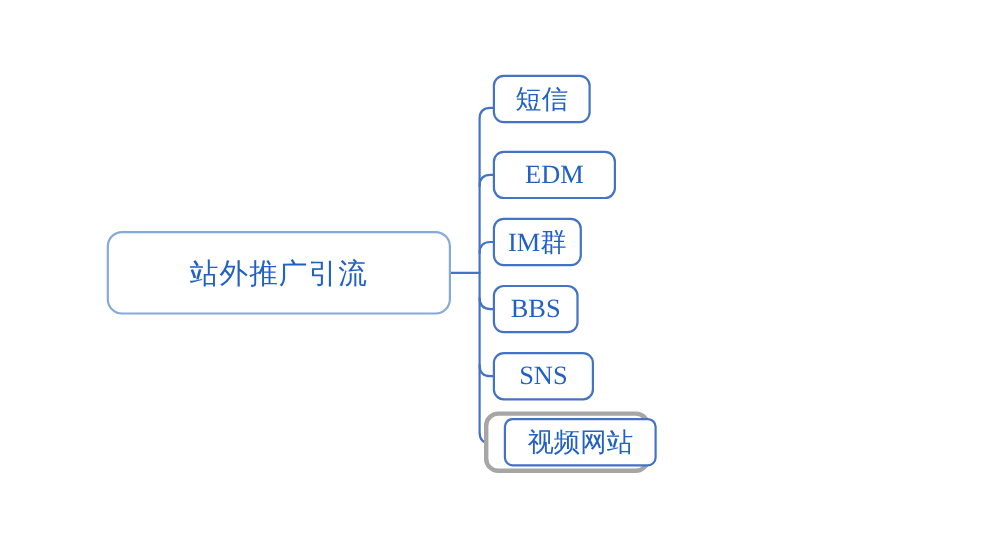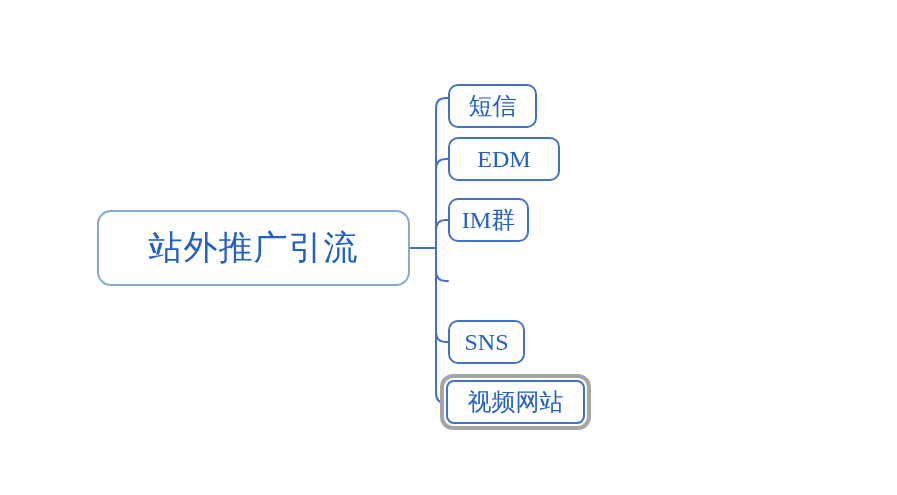--- a/index.html
+++ b/index.html
@@ -34,48 +34,48 @@
     cursor: default;
     white-space: nowrap;
   }
   .root-node {
     left: 97px;
     top: 210px;
     width: 313px;
     height: 76px;
     border: 2px solid #85aad9;
     border-radius: 14px;
-    font-size: 34px;
+    font-size: 26px;
     letter-spacing: 1px;
   }
   .child-node {
     height: 44px;
     border: 2px solid #4472c4;
     border-radius: 10px;
     font-size: 24px;
   }
-  .c1 { left: 448px; top: 84px;  width: 89px; text-align: right; }
+  .c1 { left: 448px; top: 68px;  width: 89px; text-align: right; }
   .c2 { left: 448px; top: 137px; width: 112px; }
   .c3 { left: 448px; top: 198px; width: 81px; }
   .c4 { left: 448px; top: 259px; width: 78px; }
-  .c5 { left: 448px; top: 320px; width: 77px; }
+  .c5 { left: 448px; top: 320px; width: 92px; }
   
   .selection-ring {
     position: absolute;
     left: 440px;
     top: 374px;
     box-sizing: border-box;
     border: 4px solid #a6a6a6;
     border-radius: 13px;
     padding: 2px;
     background: #ffffff;
   }
   .selection-ring .child-node {
     position: relative;
-    left: 0;
+    left: 12px;
     top: 0;
     width: 139px;
     border-radius: 8px;
   }
 </style>
 </head>
 <body>
 
 <div class="canvas">
 
@@ -100,20 +100,23 @@
   </div>
 
   <div class="node child-node c2">
     <span>EDM</span>
   </div>
 
   <div class="node child-node c3">
     <span>IM群</span>
   </div>
 
+  <div class="node child-node c4">
+    <span>BBS</span>
+  </div>
 
   <div class="node child-node c5">
     <span>SNS</span>
   </div>
 
   <div class="selection-ring">
     <div class="node child-node">
       <span>视频网站</span>
     </div>
   </div>

